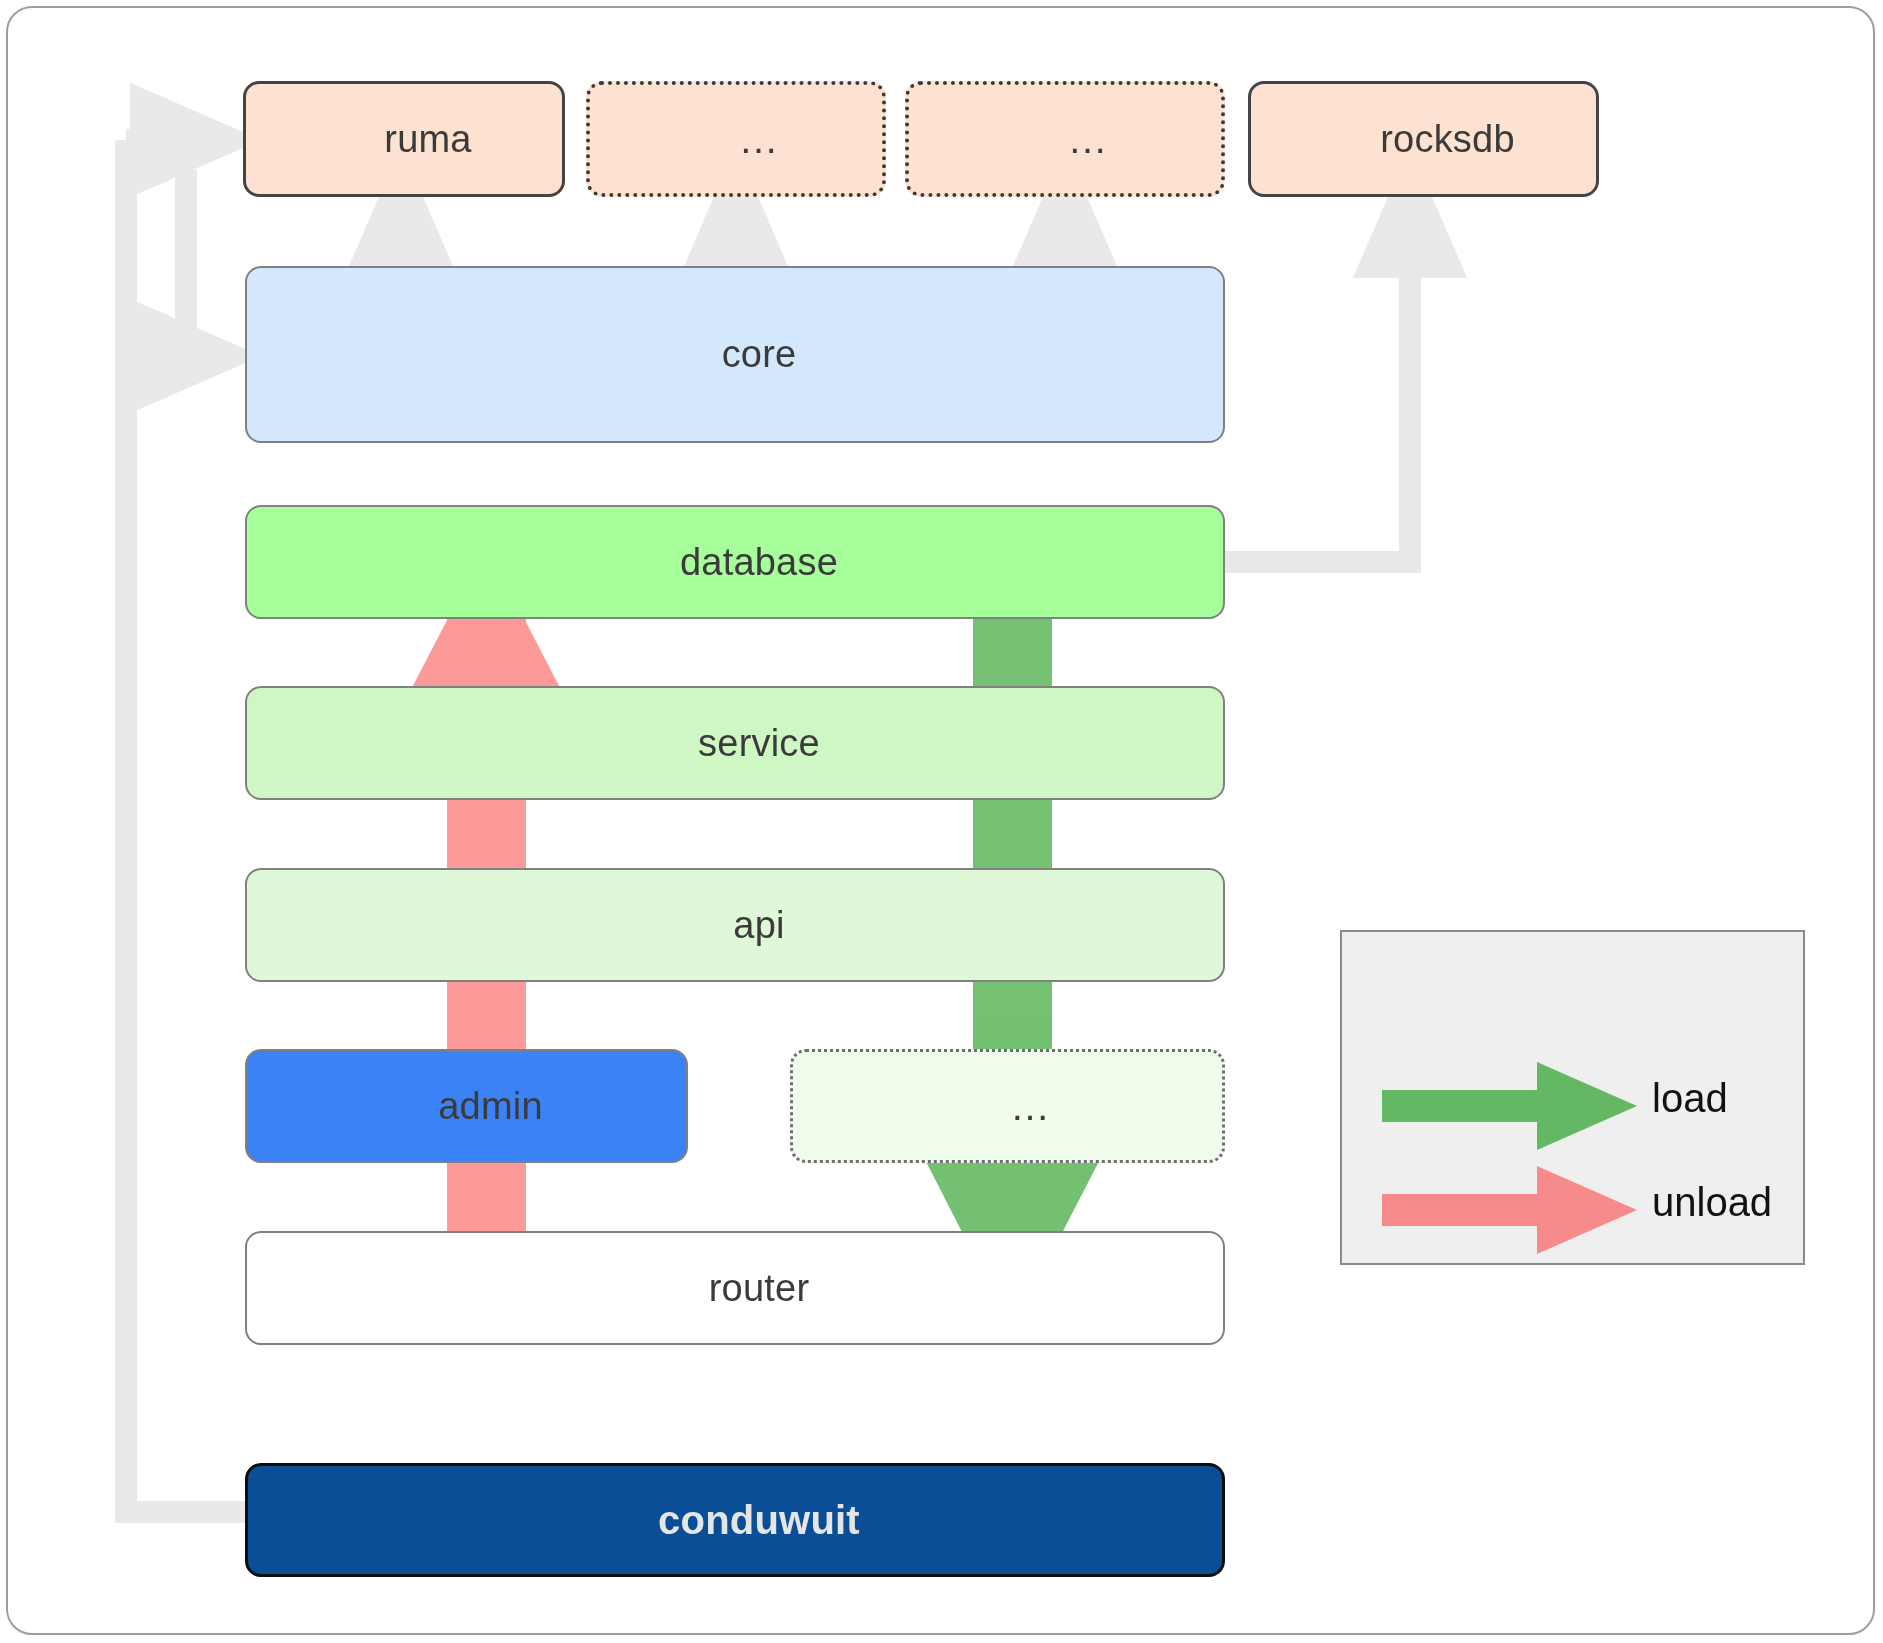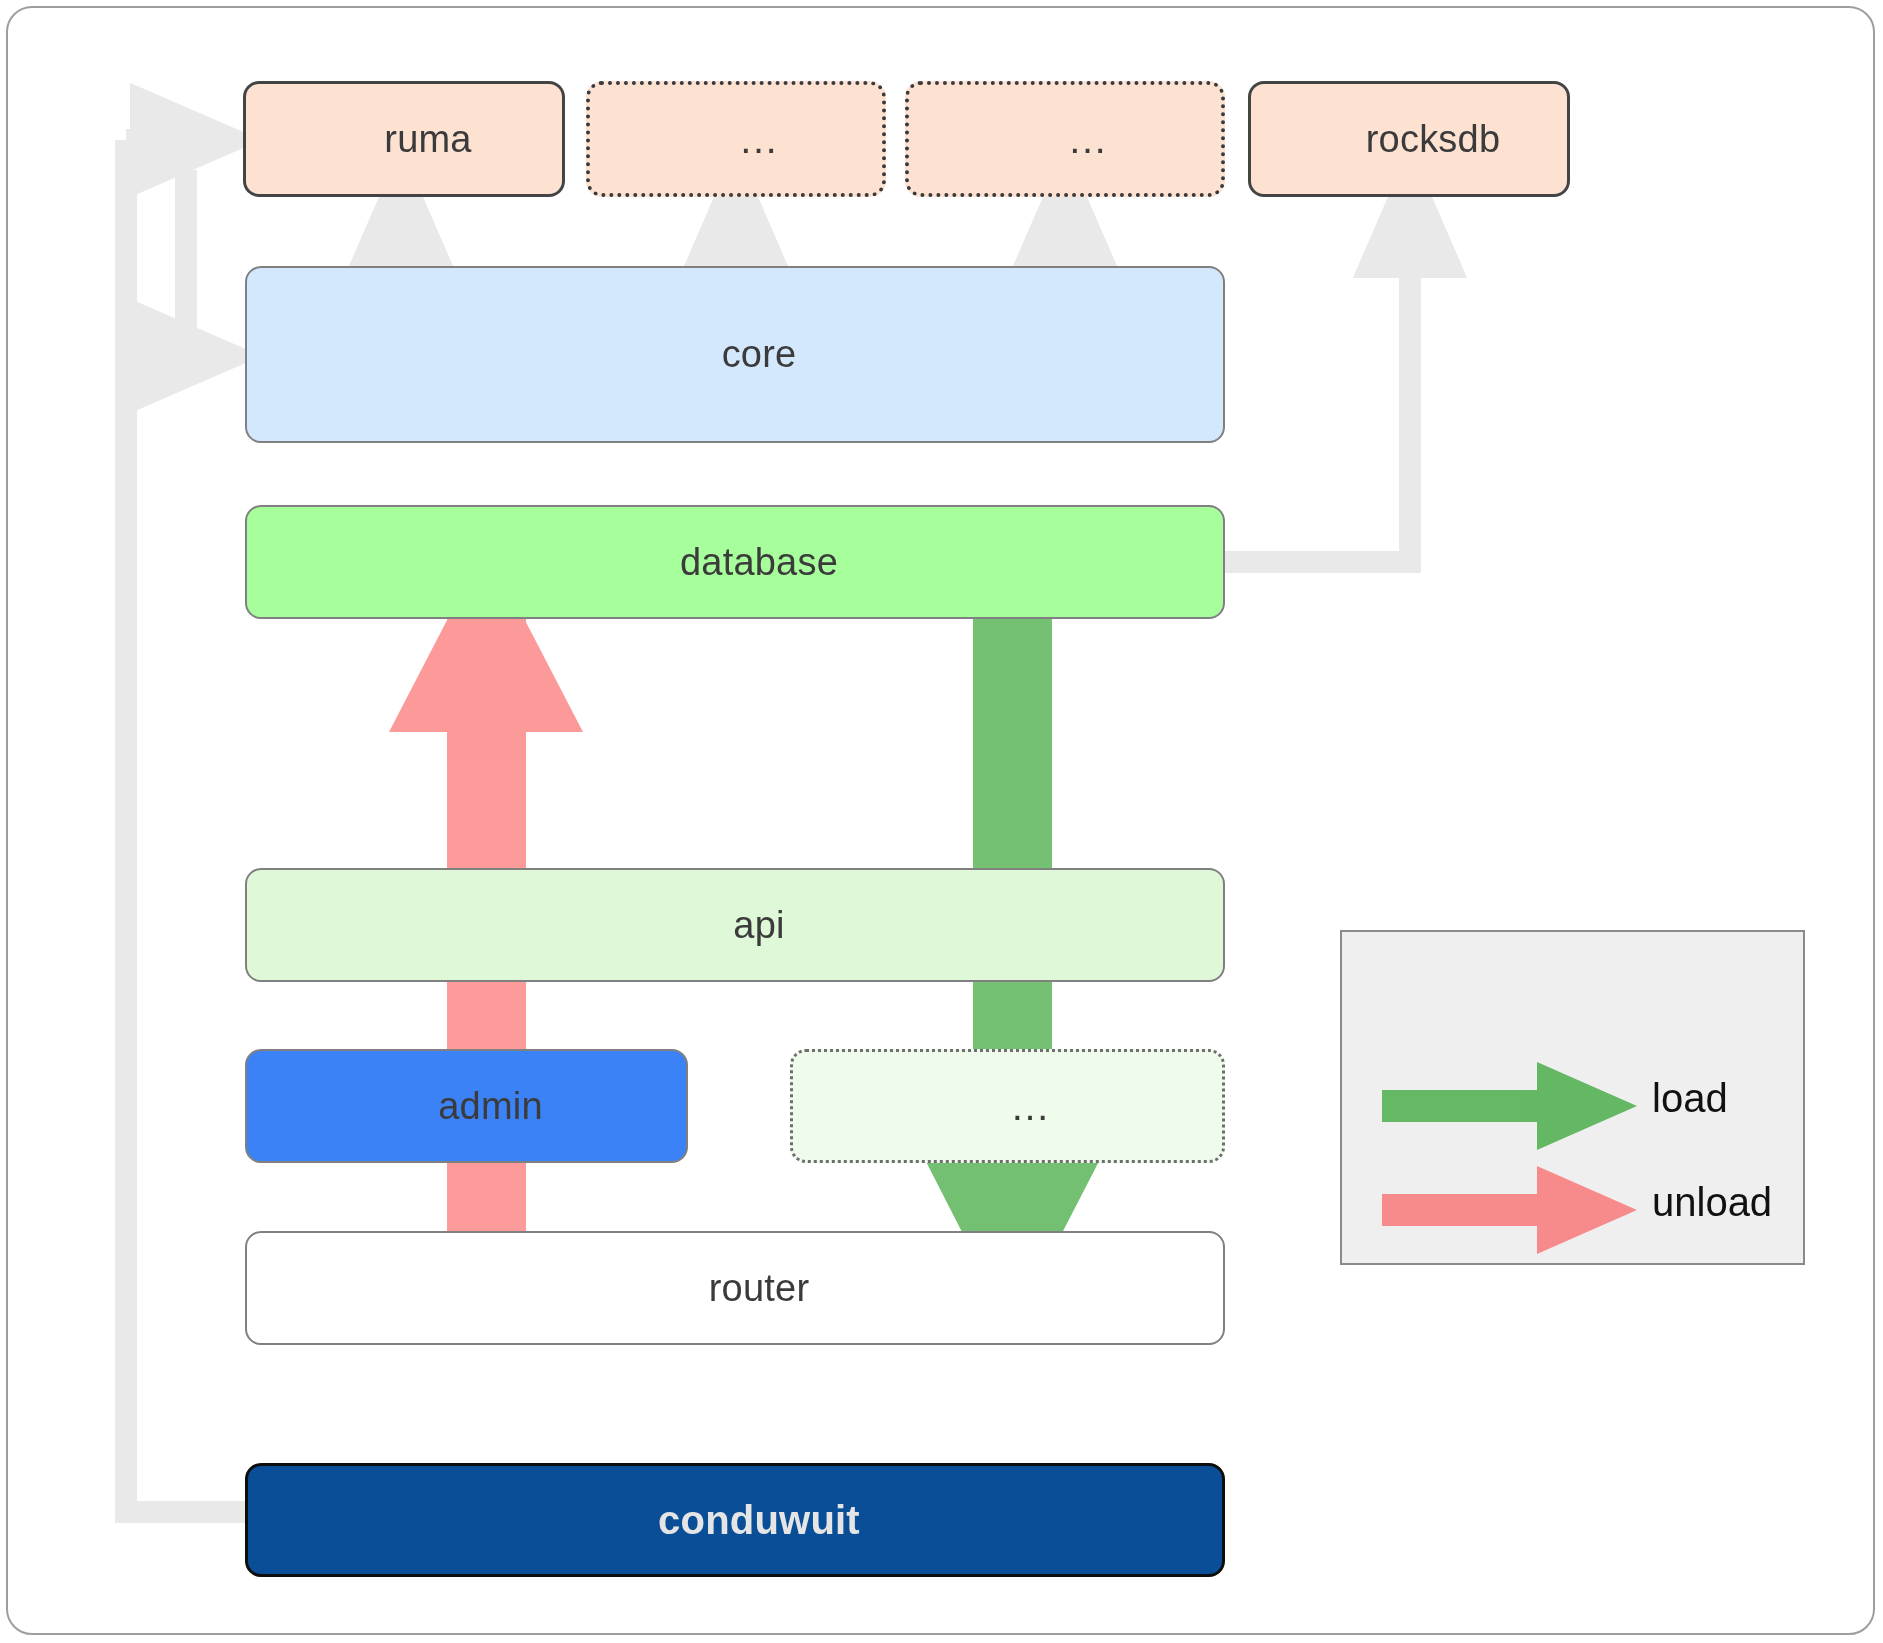--- a/index.html
+++ b/index.html
@@ -40,21 +40,21 @@
   .dep{
     background:#FDE2D2;
     border:3px solid #444444;
     border-radius:16px;
     top:81px;height:116px;
   }
   .dep.dotted{border-style:dotted;border-width:4px;border-color:#3a3a3a;}
   #node-ruma{left:243px;width:322px;}
   #node-dep1{left:586px;width:300px;}
   #node-dep2{left:905px;width:320px;}
-  #node-rocksdb{left:1248px;width:322px;}
+  #node-rocksdb{left:1248px;width:351px;}
 
   
   #node-core{
     left:245px;top:266px;width:980px;height:177px;
     background:#D4E8FD;
     border:2px solid #808080;
     border-radius:16px;
   }
 
   
@@ -173,20 +173,23 @@
   </div>
 
   <div class="node" id="node-core">
     <span class="lbl">core</span>
   </div>
 
   <div class="node layer" id="node-database">
     <span class="lbl">database</span>
   </div>
 
+  <div class="node layer" id="node-service">
+    <span class="lbl">service</span>
+  </div>
 
   <div class="node layer" id="node-api">
     <span class="lbl">api</span>
   </div>
 
   <div class="node" id="node-admin">
     <span class="lbl">admin</span>
   </div>
 
   <div class="node" id="node-rest">

